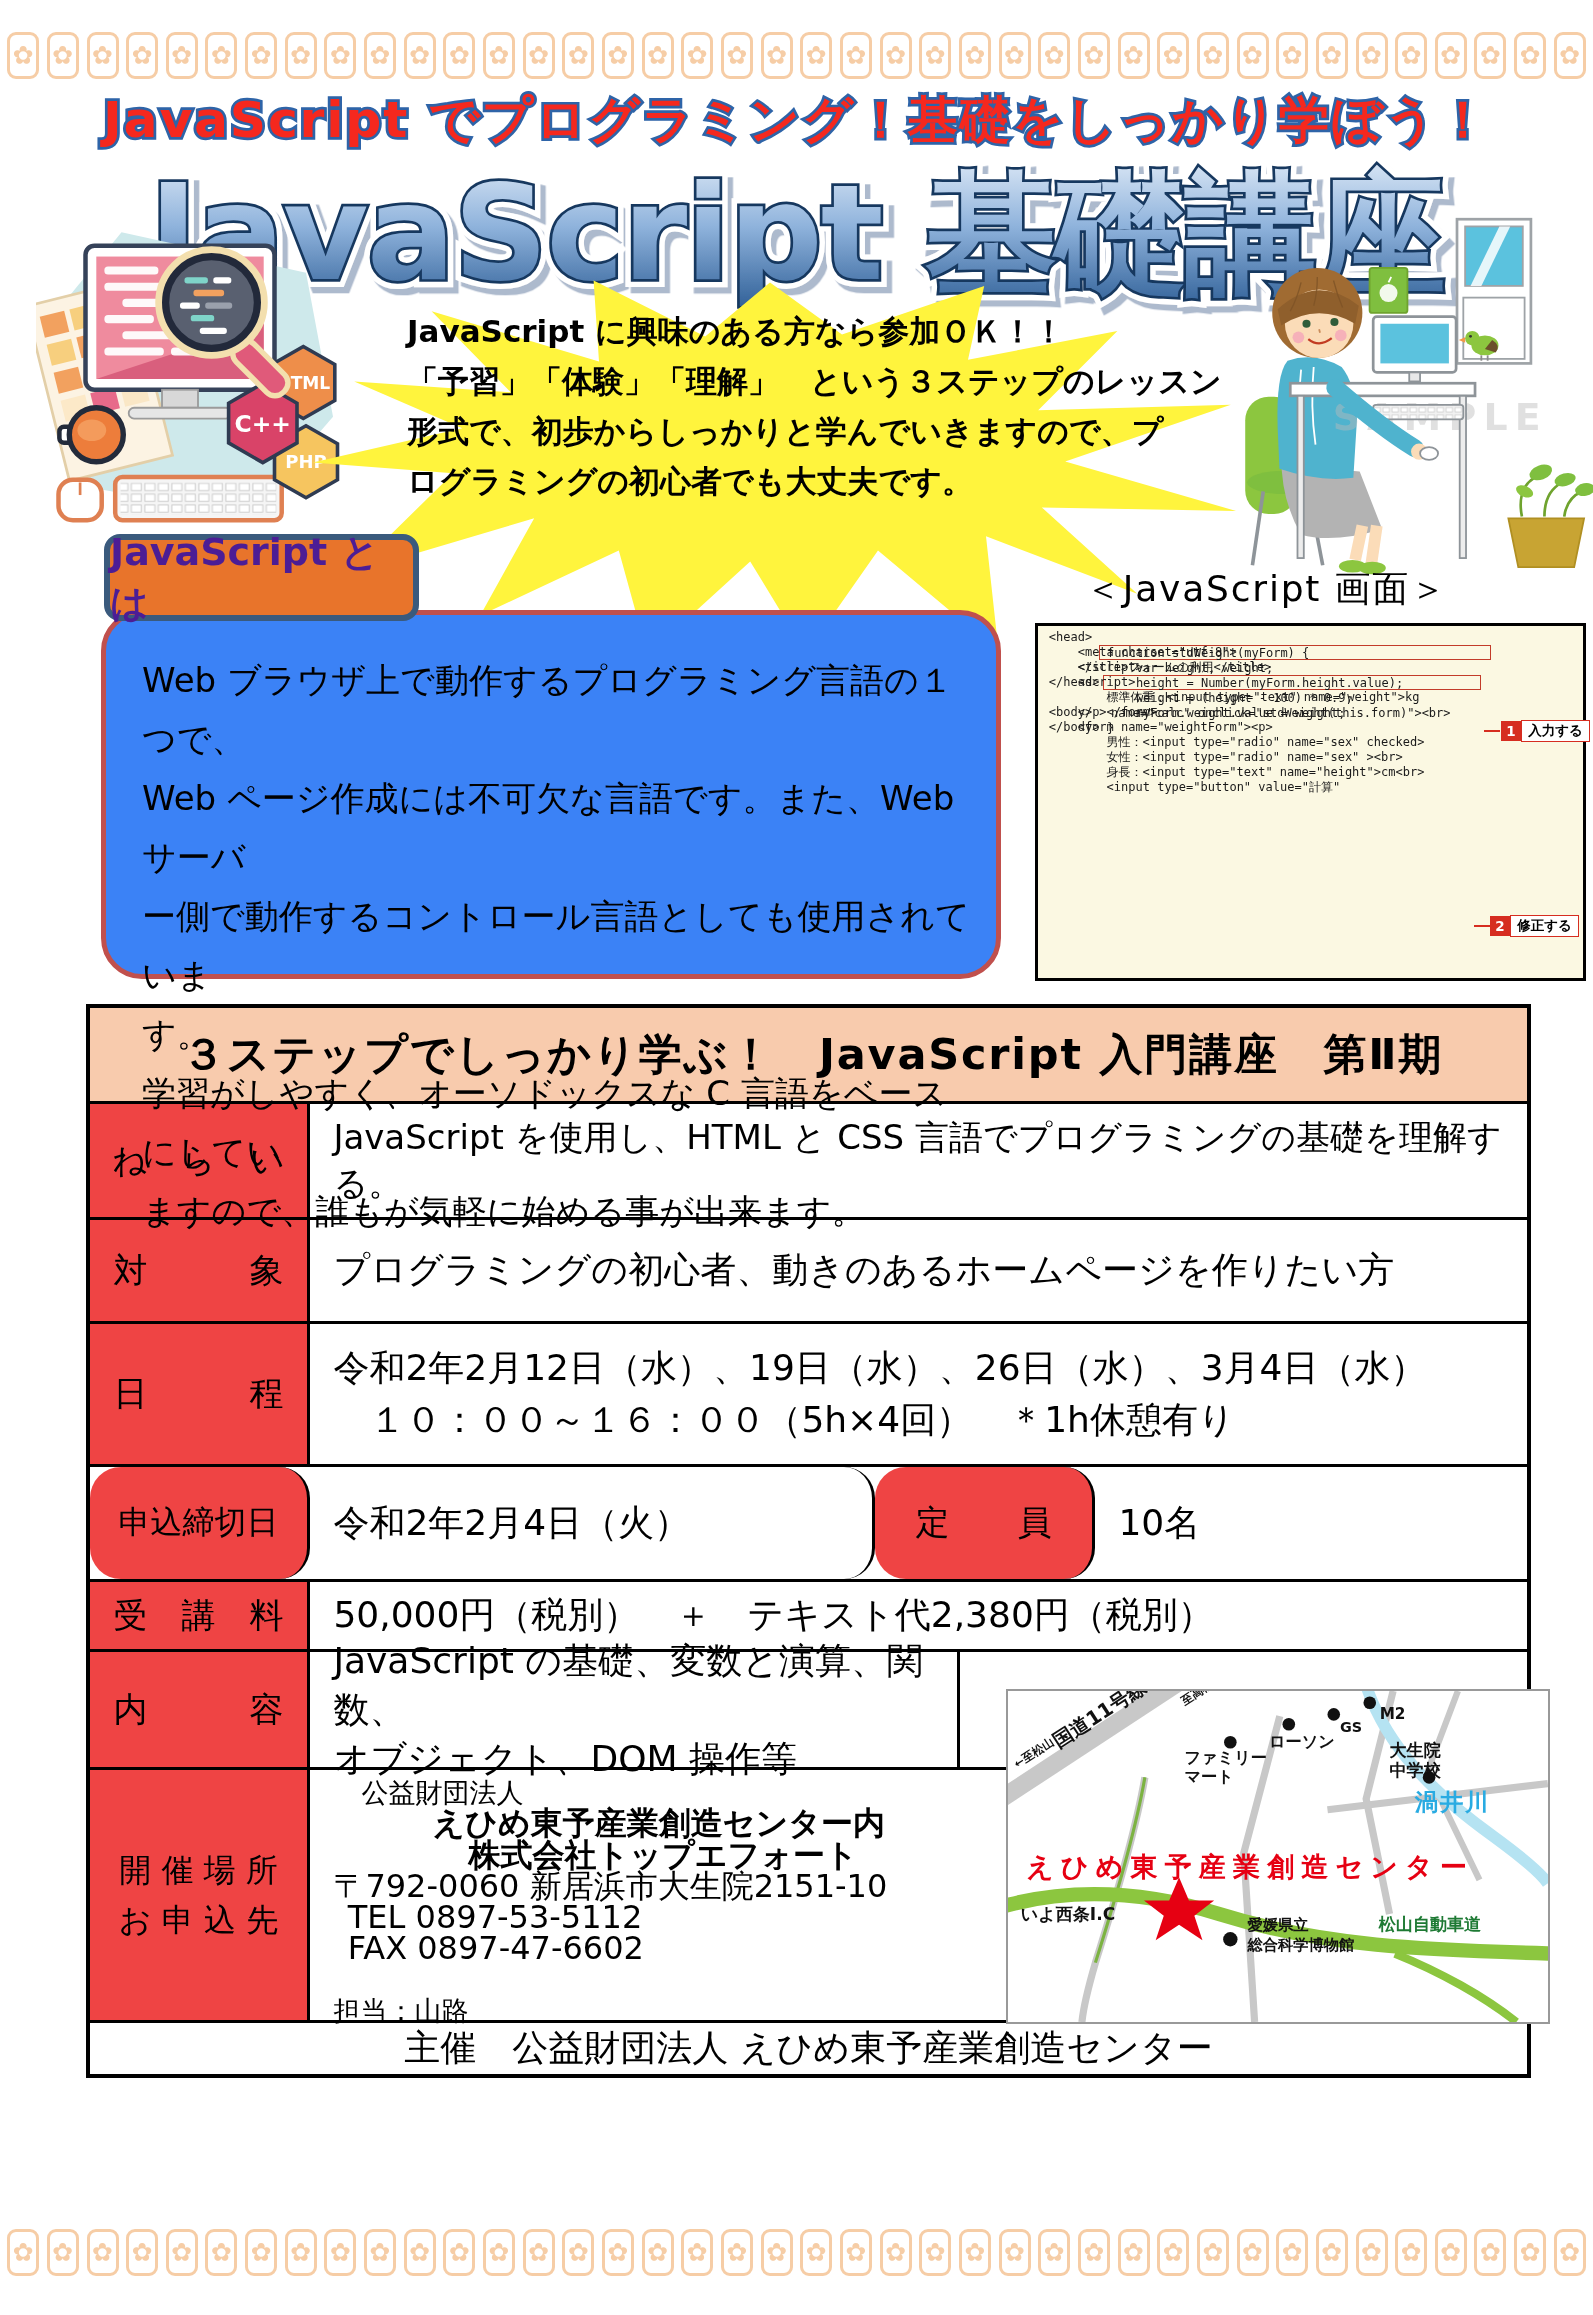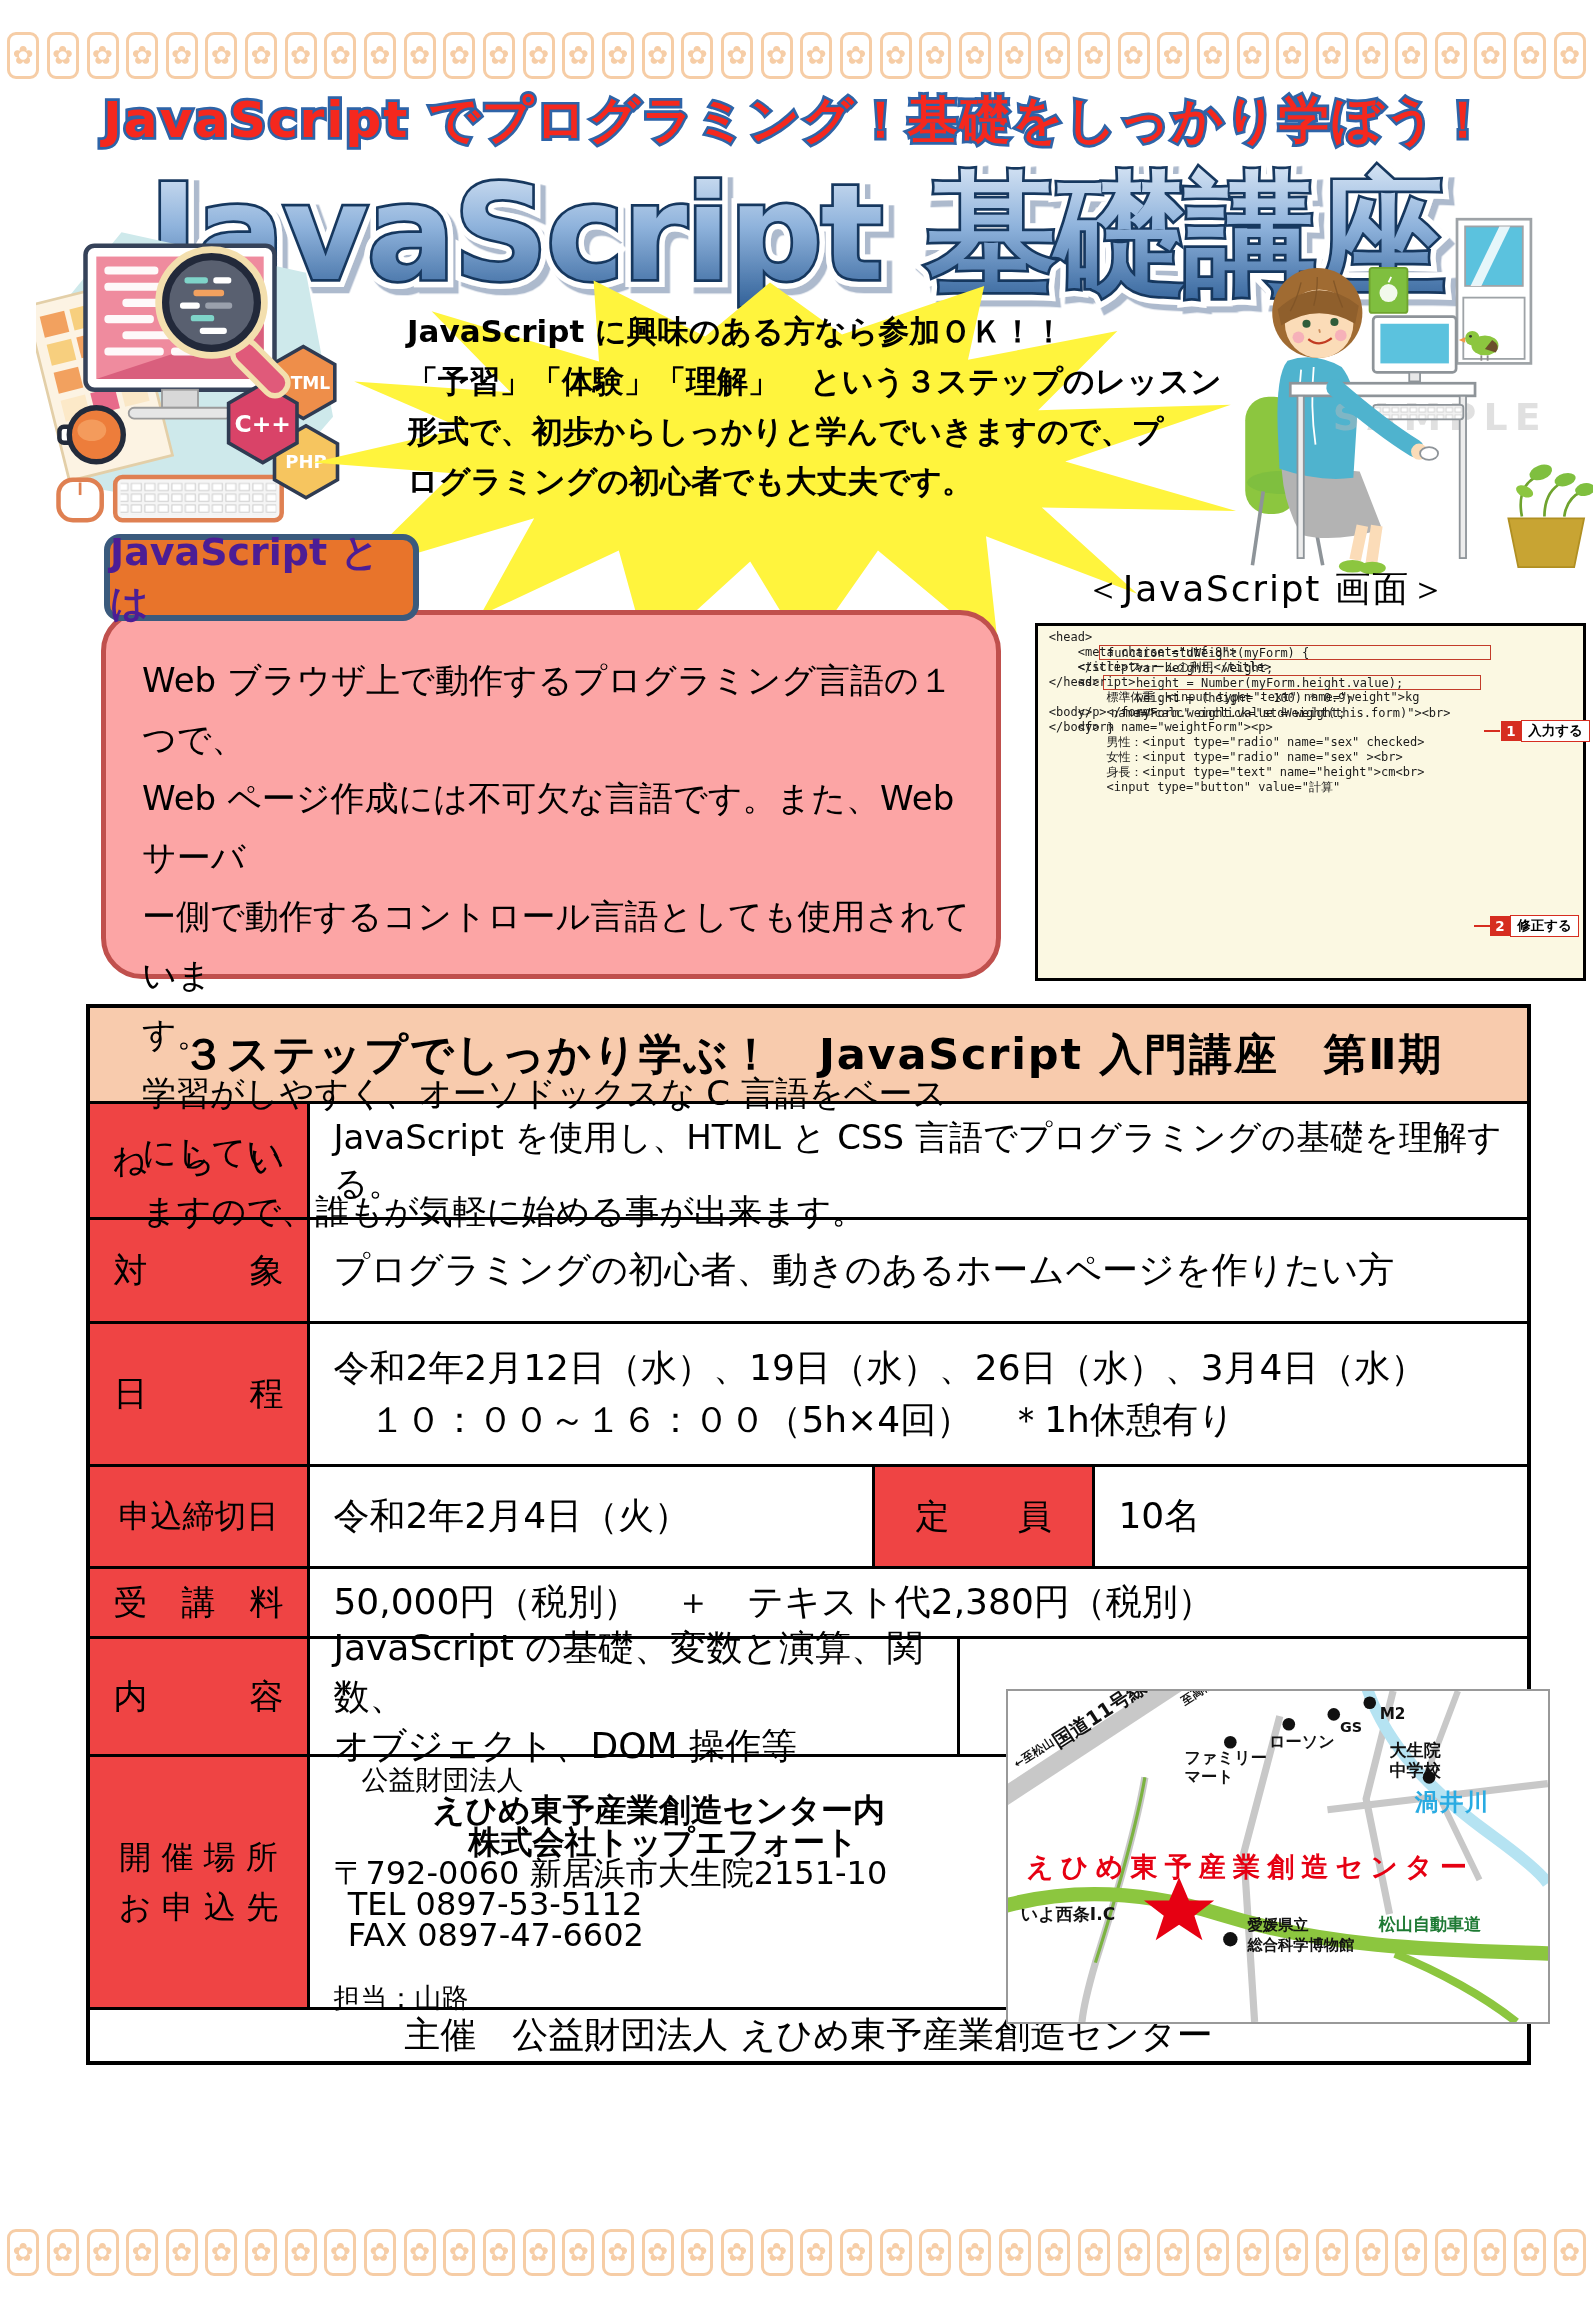--- a/index.html
+++ b/index.html
@@ -14,21 +14,21 @@
         font-size:25px;line-height:1;display:flex;align-items:center;justify-content:center;box-sizing:border-box;}
 
   
   .intro-text{position:absolute;left:407px;top:306px;width:837px;font-size:31px;font-weight:bold;line-height:50px;}
 
   
   .about-tab{position:absolute;left:104px;top:534px;width:315px;height:87px;background:#E8742B;
              border:6.3px solid #3A5A7D;border-radius:16px;box-sizing:border-box;display:flex;
              align-items:center;justify-content:center;color:#4c1d95;font-size:38px;font-weight:bold;z-index:3;}
   .about-box{position:absolute;left:101px;top:610px;width:900px;height:369px;border:5.4px solid #C0504D;
-             border-radius:41px;box-sizing:border-box;background:#fca5a5;z-index:2;}
+             border-radius:41px;box-sizing:border-box;background:#3b82f6;z-index:2;}
   .about-box .txt{padding:36px 23.4px 0 36px;font-size:34px;line-height:59px;}
 
   .screen-caption{position:absolute;left:1085px;top:565px;font-size:36px;letter-spacing:1.8px;}
 
   
   .code-panel{position:absolute;left:1035px;top:623px;width:551px;height:358px;background:#FBF8E2;
               border:3.6px solid #000;box-sizing:border-box;z-index:2;}
   .code{position:absolute;left:10.8px;top:3.6px;font-family:"DejaVu Sans Mono","Liberation Mono",monospace;
         font-size:12px;color:#1a1a1a;}
   .code div{white-space:pre;height:15px;line-height:15px;}
@@ -42,21 +42,21 @@
 
   
   .ctable{position:absolute;left:86px;top:1004px;width:1445px;border:4.5px solid #000;box-sizing:border-box;background:#fff;}
   .trow{display:flex;border-top:3.6px solid #000;}
   .trow.first{border-top:none;padding-left:8px;}
   .thead{height:93px;background:#F8CBAD;display:flex;align-items:center;justify-content:center;
          font-size:43px;font-weight:bold;letter-spacing:1.8px;}
   .tlabel{width:217px;background:#ef4444;border-right:3.6px solid #000;display:flex;flex-direction:column;
           align-items:center;justify-content:center;font-size:34px;flex:none;box-sizing:content-box;}
   .tcell{display:flex;flex-direction:column;justify-content:center;padding-left:23.4px;font-size:36px;box-sizing:border-box;}
-  .h-aim{height:113px;} .h-target{height:101px;} .h-sched{height:140px;} .h-dead{height:99px;}
+  .h-aim{height:113px;} .h-target{height:101px;} .h-sched{height:140px;} .h-dead{height:112px;border-radius:31px;}
   .h-fee{height:67px;} .h-cont{height:115px;} .h-venue{height:250px;} .h-foot{height:51px;}
   .venue-line{line-height:31px;font-size:32px;}
   .v-org{font-size:27px;margin-left:28px;} .v-bold{font-weight:bold;font-size:32px;line-height:31.5px;}
   .v-hp{font-size:29px;text-align:right;} .v-contact{font-size:27px;}
   .tfoot{display:flex;align-items:center;justify-content:center;font-size:36px;}
 
   
   .map{position:absolute;left:1006px;top:1689px;width:540px;height:331px;background:#fff;
        border:2.7px solid #999;box-sizing:content-box;z-index:6;}
 </style>

